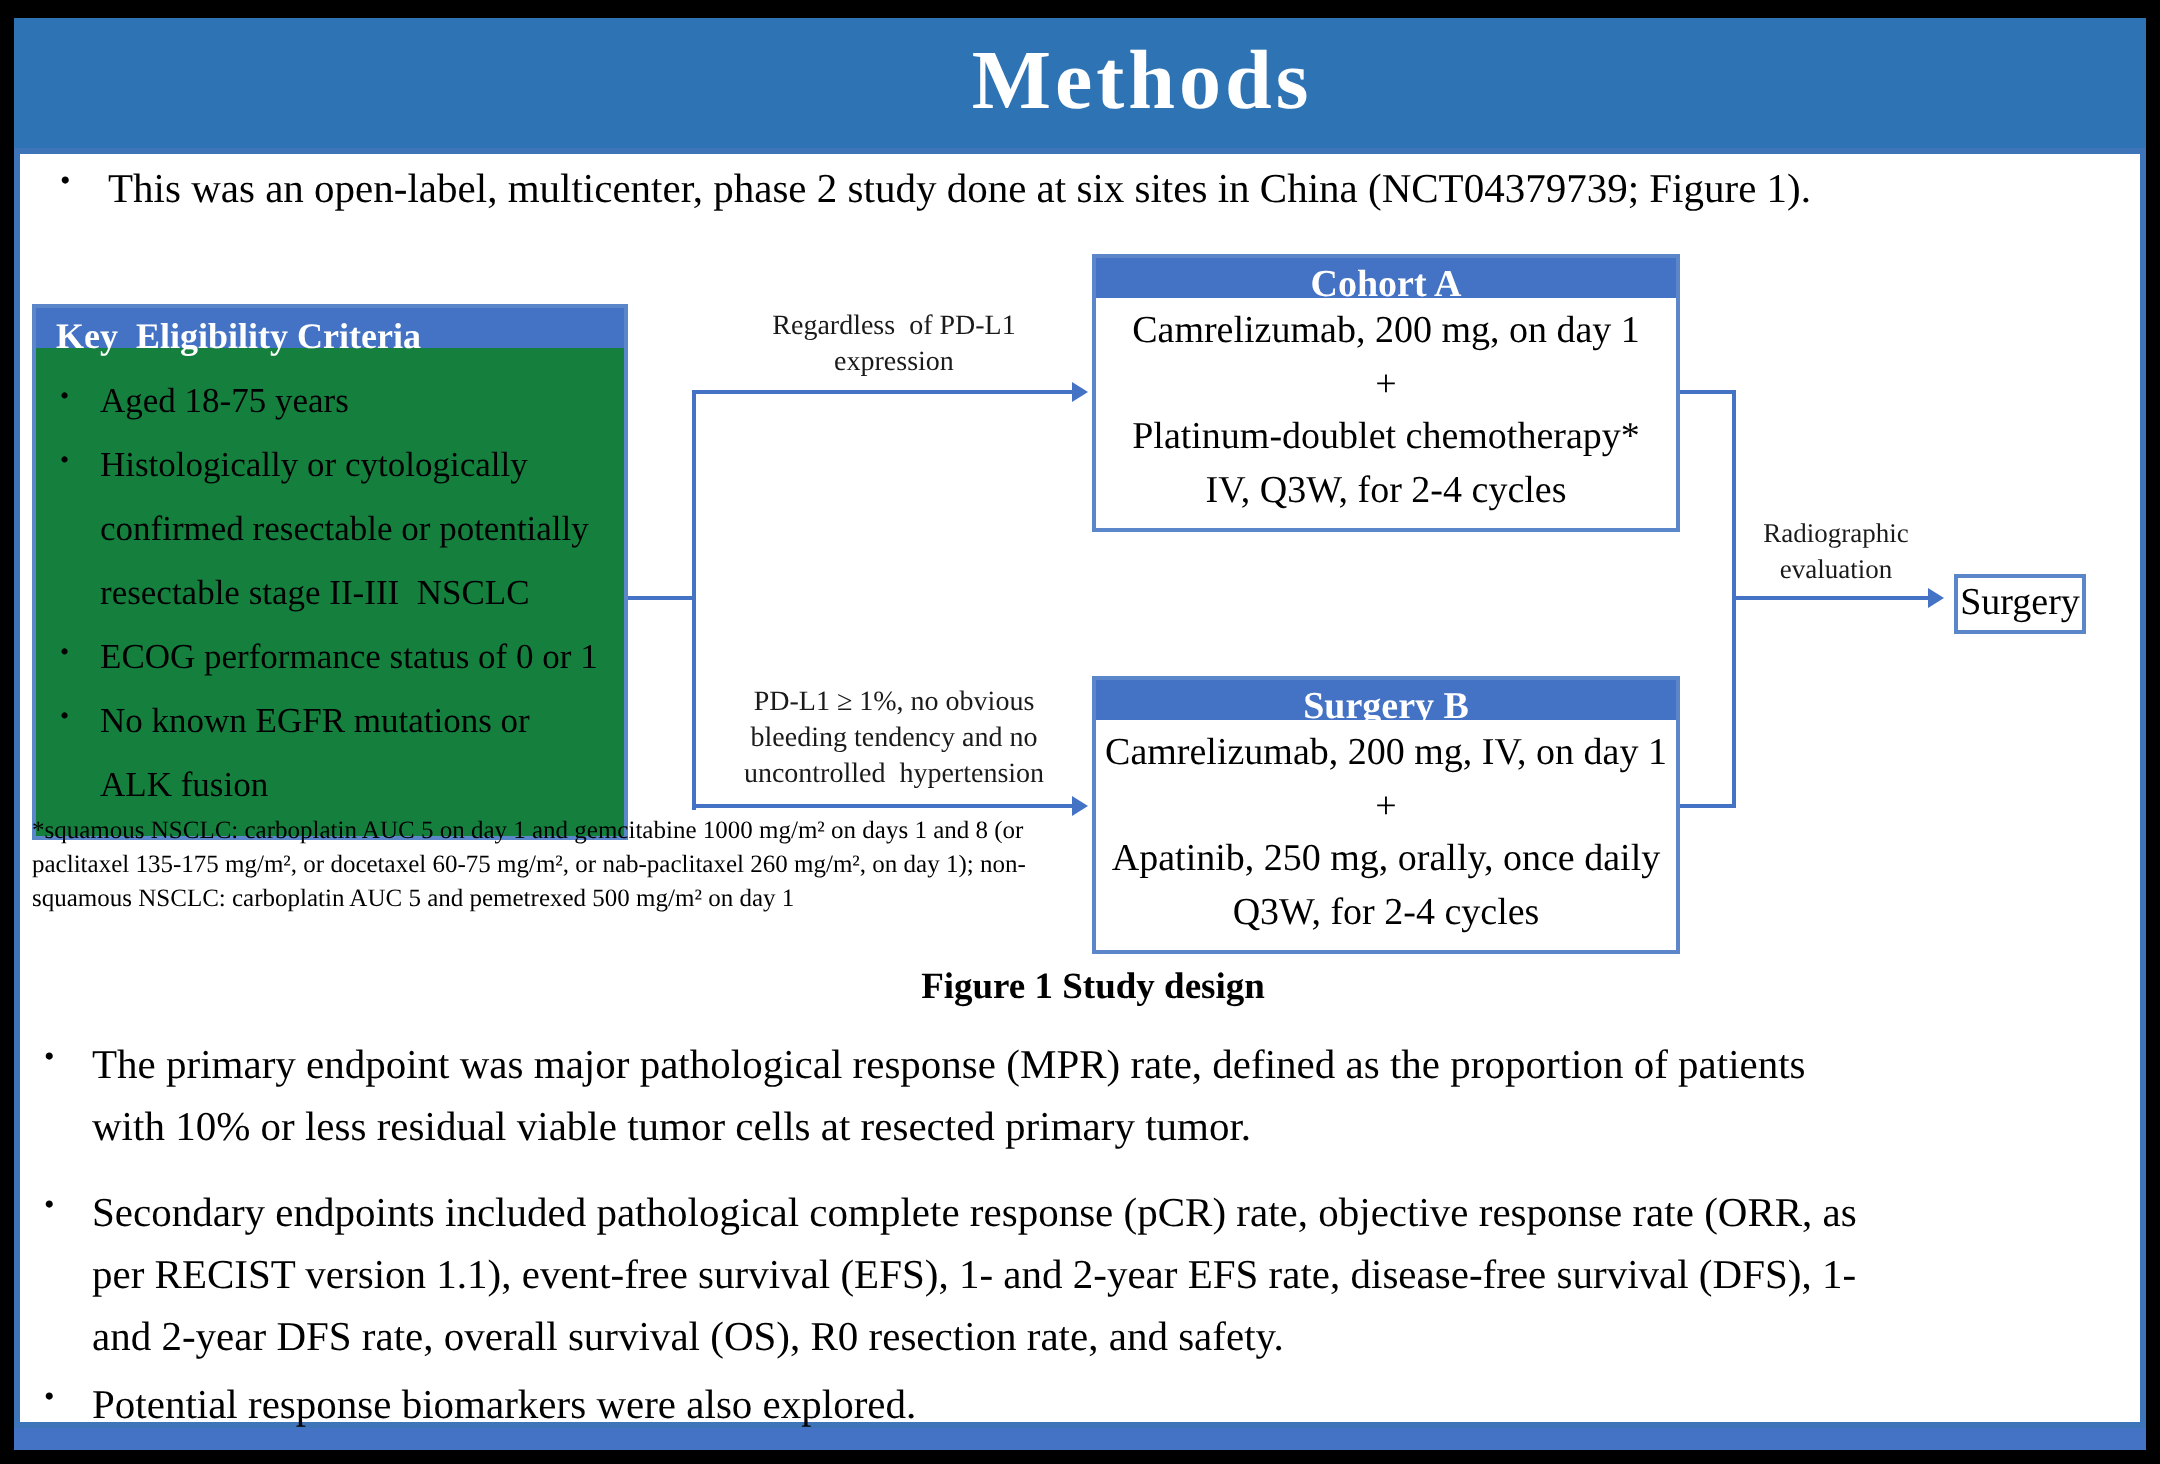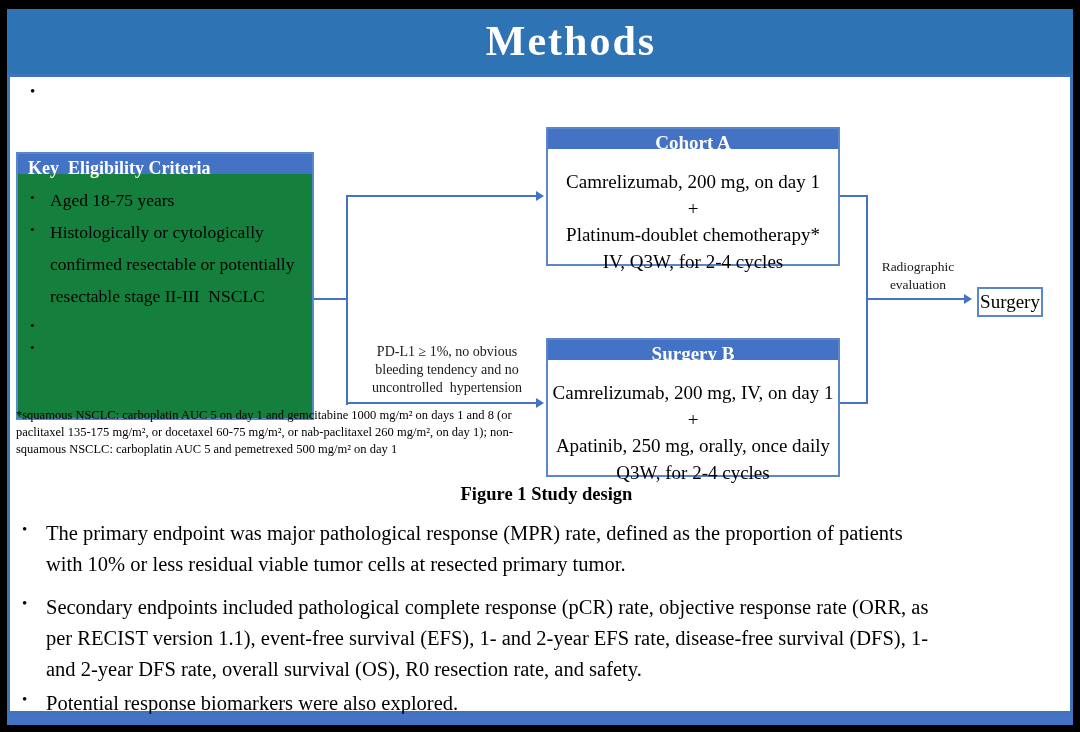--- a/index.html
+++ b/index.html
@@ -27,21 +27,21 @@
   .elig-item{display:flex;align-items:flex-start;}
   .elig-bullet{flex:0 0 24px;font-size:13px;padding-top:6px;padding-left:4px;box-sizing:border-box;}
   .elig-text{font-size:17.5px;line-height:32px;}
 
   
   .cohort-box{position:absolute;width:294px;height:139px;border:2px solid #5B87CA;
               box-sizing:border-box;background:#fff;}
   .cohort-a{left:546px;top:127px;}
   .cohort-b{left:546px;top:338px;}
   .cohort-header{text-align:center;font-size:19px;}
-  .cohort-body{text-align:center;font-size:19px;line-height:26.5px;padding-top:20px;}
+  .cohort-body{text-align:center;font-size:19px;line-height:26.5px;padding-top:4px;}
 
   
   .surgery-box{position:absolute;left:977px;top:287px;width:66px;height:30px;
                border:2px solid #5B87CA;box-sizing:border-box;background:#fff;
                text-align:center;font-size:19px;line-height:26px;}
 
   
   .hline,.vline{position:absolute;background:#4472C4;}
   .arrow-right{position:absolute;width:0;height:0;border-top:5px solid transparent;
                border-bottom:5px solid transparent;border-left:8px solid #4472C4;}
@@ -59,60 +59,66 @@
 <div class="slide">
 
   <div class="title-bar">
     <div class="title-text">Methods</div>
   </div>
 
   <div class="content-area"></div>
 
   <div class="bullet-row" style="left:30px;top:80px;width:1022px;">
     <span class="bullet-col">•</span>
+    <span class="bullet-text pre">This was an open-label, multicenter, phase 2 study done at six sites in China (NCT04379739; Figure 1).</span>
   </div>
 
   <div class="elig-box">
     <div class="box-header elig-header pre">Key  Eligibility Criteria</div>
     <div class="elig-body">
       <div class="elig-item">
         <span class="elig-bullet">•</span>
         <span class="elig-text pre">Aged 18-75 years</span>
       </div>
       <div class="elig-item">
         <span class="elig-bullet">•</span>
         <span class="elig-text pre">Histologically or cytologically
 confirmed resectable or potentially
 resectable stage II-III  NSCLC</span>
       </div>
       <div class="elig-item">
         <span class="elig-bullet">•</span>
+        <span class="elig-text pre">ECOG performance status of 0 or 1</span>
       </div>
       <div class="elig-item">
         <span class="elig-bullet">•</span>
+        <span class="elig-text pre">No known EGFR mutations or
+ALK fusion</span>
       </div>
     </div>
   </div>
 
   <div class="hline" style="left:314px;top:298px;width:34px;height:2px;"></div>
   <div class="vline" style="left:346px;top:195px;width:2px;height:210px;"></div>
 
   <div class="hline" style="left:346px;top:195px;width:190px;height:2px;"></div>
   <div class="arrow-right" style="left:536px;top:191px;"></div>
 
   <div class="hline" style="left:346px;top:402px;width:190px;height:2px;"></div>
   <div class="arrow-right" style="left:536px;top:398px;"></div>
 
   <div class="hline" style="left:840px;top:195px;width:28px;height:2px;"></div>
   <div class="hline" style="left:840px;top:402px;width:28px;height:2px;"></div>
   <div class="vline" style="left:866px;top:195px;width:2px;height:209px;"></div>
 
   <div class="hline" style="left:868px;top:298px;width:98px;height:2px;"></div>
   <div class="arrow-right" style="left:964px;top:294px;"></div>
 
+  <div class="branch-label pre" style="left:362px;top:155px;width:170px;">Regardless  of PD-L1
+expression</div>
   <div class="branch-label pre" style="left:346px;top:343px;width:202px;">PD-L1 ≥ 1%, no obvious
 bleeding tendency and no
 uncontrolled  hypertension</div>
 
   <div class="cohort-box cohort-a">
     <div class="box-header cohort-header">Cohort A</div>
     <div class="cohort-body pre">Camrelizumab, 200 mg, on day 1
 +
 Platinum-doublet chemotherapy*
 IV, Q3W, for 2-4 cycles</div>

